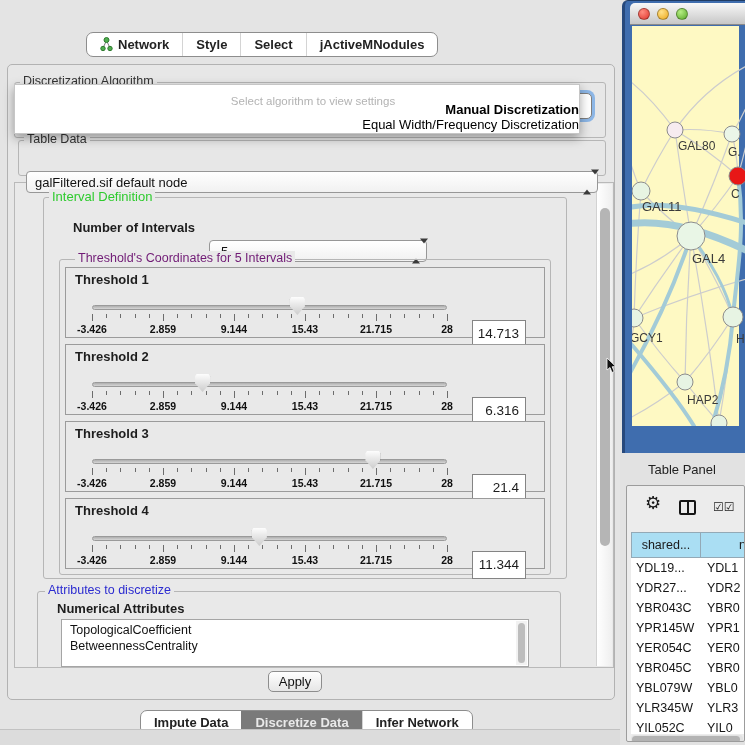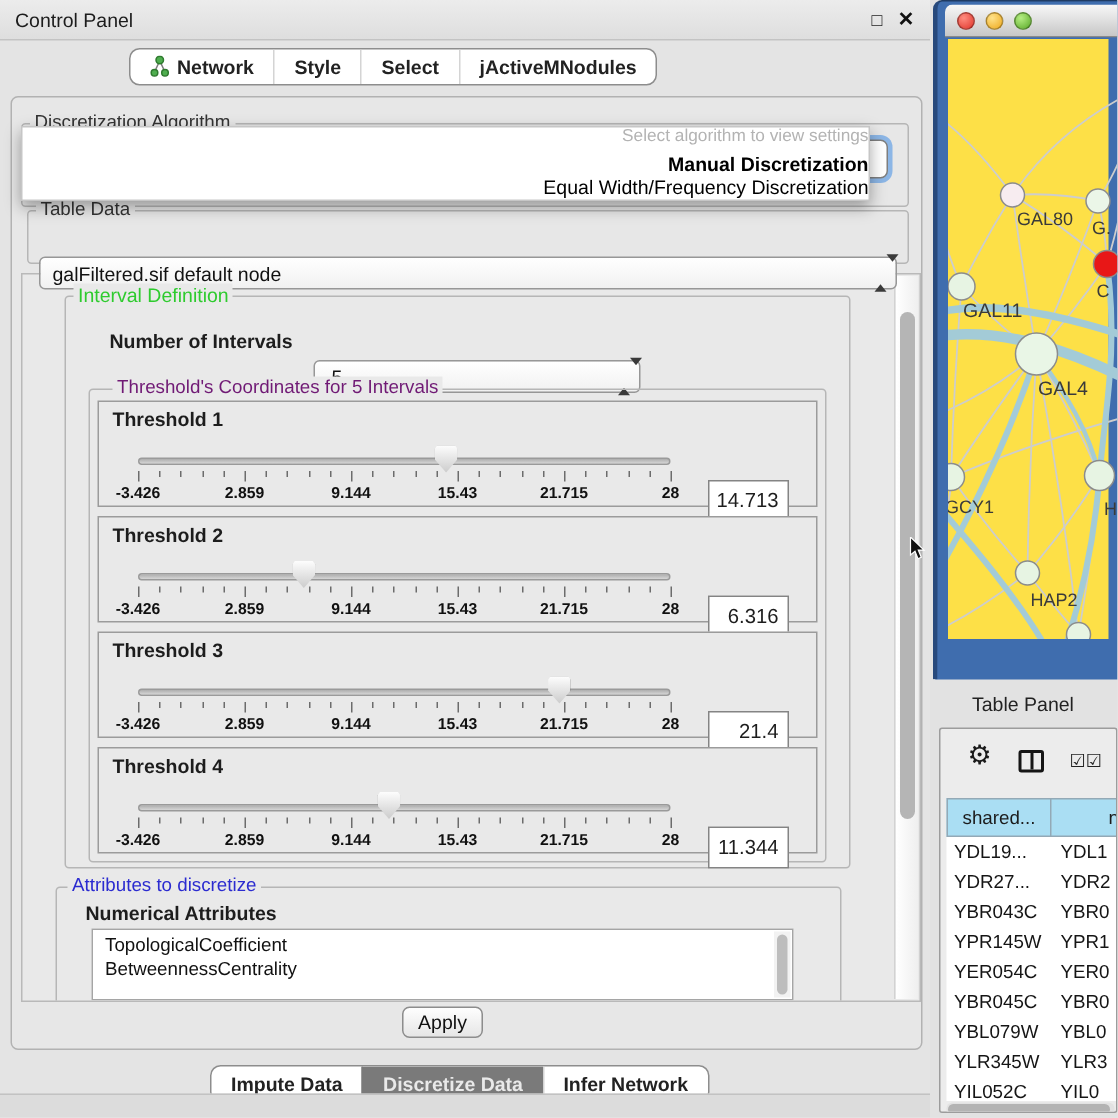--- a/index.html
+++ b/index.html
@@ -30,21 +30,21 @@
   .fs{position:absolute;border:1px solid #b6b6b6;border-radius:3px;}
   .legend{position:absolute;font-size:12.5px;padding:0 3px;background:#e7e7e7;color:#333;z-index:2;}
 
   #fs-disc{left:14px;top:82px;width:592px;height:56px;}
   #legend-disc{left:20px;top:74px;}
   #hidden-combo{position:absolute;left:22px;top:93px;width:570px;height:26px;background:#fff;
       border:1px solid #7f7f7f;border-radius:5px;box-shadow:0 0 0 3px #8cb6e6;z-index:4;}
 
   #popup{position:absolute;left:14px;top:84px;width:566px;height:50px;background:#fff;
       border:1px solid #c6c6c6;box-shadow:0 4px 10px rgba(0,0,0,.35);z-index:6;}
-  .popup-hint{position:absolute;left:0;top:0;width:100%;text-align:right;
+  .popup-hint{position:absolute;left:0;top:10px;width:100%;text-align:center;
       font-size:11.5px;color:#b3b3b3;padding-left:32px;}
   .popup-items{position:absolute;left:0;top:17px;width:100%;}
   .popup-item{font-size:13px;color:#000;padding-left:3px;height:15px;line-height:15px;text-align:right;}
   .popup-item.bold{font-weight:700;}
 
   #fs-tabledata{left:18px;top:140px;width:588px;height:36px;}
   #legend-tabledata{left:24px;top:132px;}
 
   .combo{position:absolute;background:linear-gradient(#ffffff,#f1f1f1);
       border:1px solid #979797;border-radius:4px;font-size:13px;color:#111;margin-top:24px;}
@@ -110,21 +110,21 @@
   
   .right-region{position:absolute;left:620px;top:0;width:125px;height:745px;background:#e2e2e2;}
   .net-window{position:absolute;left:2px;top:0;width:123px;height:453px;background:#3f6dae;
       border-left:3px solid #27497c;border-top:1px solid #1f3b63;border-radius:6px 0 0 0;}
   .net-titlebar{position:absolute;left:5px;top:2px;width:115px;height:22px;
       background:linear-gradient(#f8f8f8,#c7c7c7);border-radius:5px 0 0 0;border-bottom:1px solid #8a8a8a;}
   .light{position:absolute;top:5px;width:12px;height:12px;border-radius:50%;border:1px solid rgba(0,0,0,.3);}
   .light.red{left:8px;background:radial-gradient(circle at 35% 30%,#ff8d80,#e0352c);}
   .light.yellow{left:27px;background:radial-gradient(circle at 35% 30%,#ffe28a,#eda81c);}
   .light.green{left:46px;background:radial-gradient(circle at 35% 30%,#b6ee84,#5aa928);}
-  .net-canvas{position:absolute;left:7px;top:25px;width:107px;height:400px;background:#fde047;}
+  .net-canvas{position:absolute;left:7px;top:25px;width:107px;height:400px;background:#fef9c3;}
 
   .tp-title{position:absolute;left:28px;top:462px;font-size:13px;color:#222;}
   .tp-box{position:absolute;left:6px;top:485px;width:119px;height:257px;background:#ececec;
       border:1px solid #9c9c9c;border-radius:2px;overflow:hidden;}
   .gear{position:absolute;left:18px;top:8px;font-size:18px;color:#1a1a1a;line-height:18px;}
   .split-icon{position:absolute;left:52px;top:14px;width:17px;height:15px;
       border:2px solid #151515;border-radius:2px;}
   .split-icon::after{content:"";position:absolute;left:50%;top:0;bottom:0;width:2px;
       margin-left:-1px;background:#151515;}
   .checks{position:absolute;left:86px;top:14px;font-size:12px;color:#222;letter-spacing:0px;}
@@ -139,25 +139,20 @@
   .hscroll{position:absolute;left:4px;top:249px;width:112px;height:9px;background:#e2e2e2;border-radius:4px;}
   .hscroll-thumb{position:absolute;left:1px;top:1px;width:108px;height:7px;background:#b3b3b3;border-radius:4px;}
 </style>
 </head>
 <body>
 
 <div class="root">
 
   <div class="control-panel">
 
-    <div class="cp-titlebar">
-      <span class="cp-title">Control Panel</span>
-      <span class="float-btn">□</span>
-      <span class="close-btn">×</span>
-    </div>
 
     <div class="seg" id="top-tabs">
         <div class="seg-tab">
           <svg width="13" height="15">
             <line x1="6.5" y1="3.5" x2="3" y2="11" stroke="#7a7a7a"></line>
             <line x1="6.5" y1="3.5" x2="10" y2="11" stroke="#7a7a7a"></line>
             <circle cx="6.5" cy="3" r="2.5" fill="#4fae4f" stroke="#2f7a2f"></circle>
             <circle cx="3" cy="11.5" r="2.2" fill="#4fae4f" stroke="#2f7a2f"></circle>
             <circle cx="10" cy="11.5" r="2.2" fill="#4fae4f" stroke="#2f7a2f"></circle>
           </svg>

